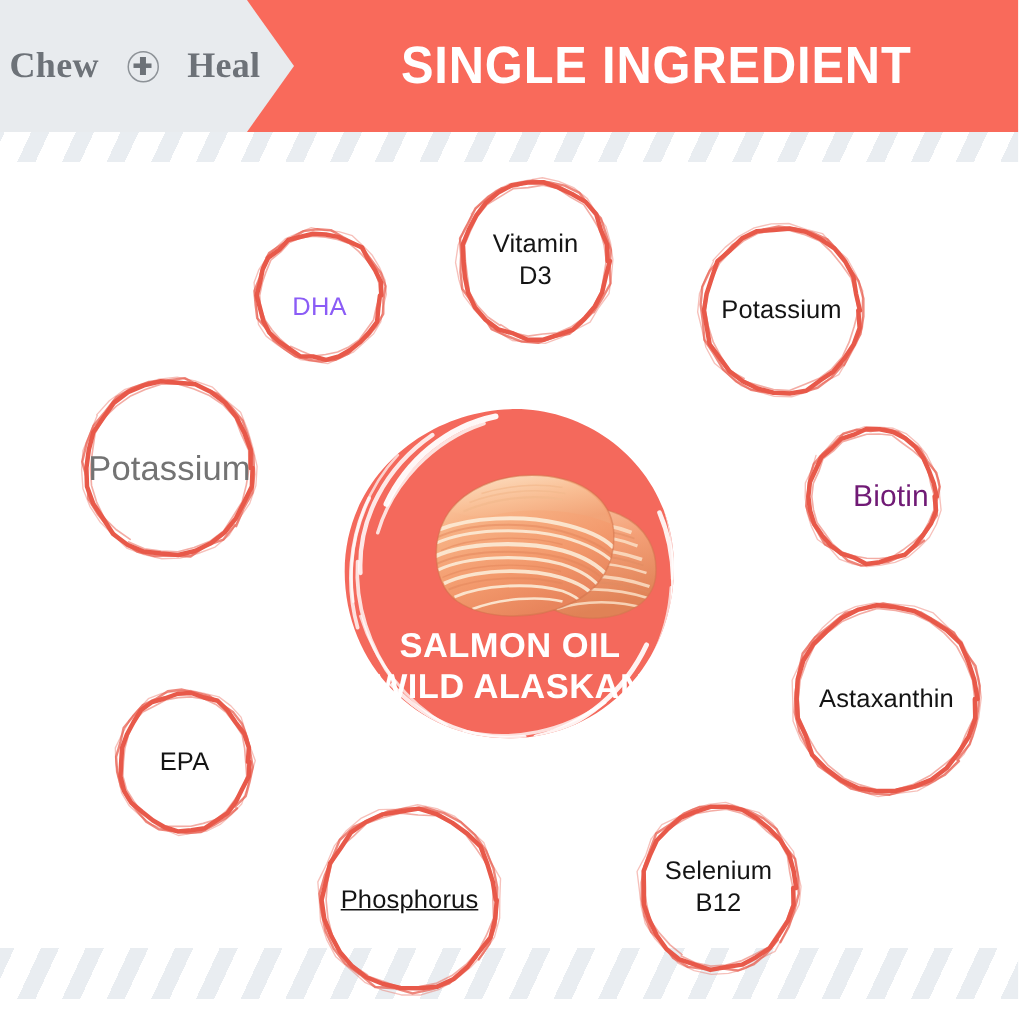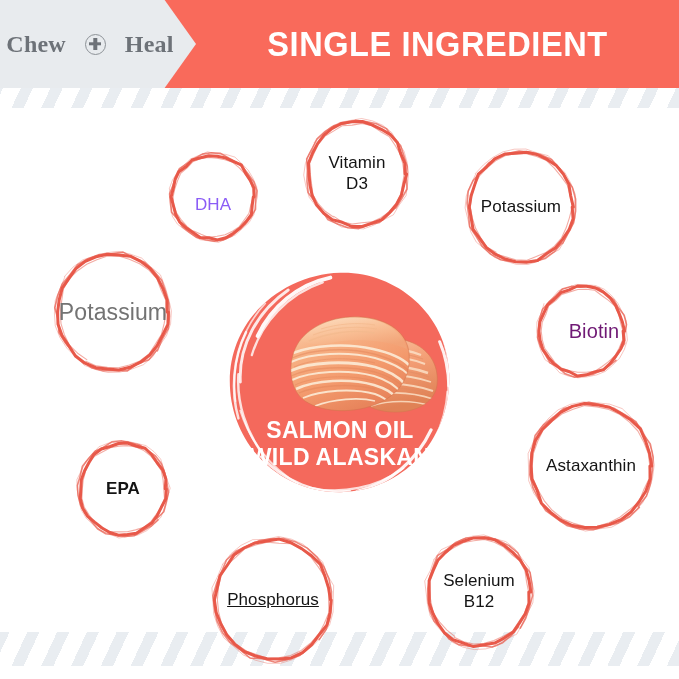--- a/index.html
+++ b/index.html
@@ -349,21 +349,21 @@
       </div>
       <div class="bubble" style="left: 528px; top: 275px; width: 108px; height: 112px;">
         <svg viewBox="0 0 108 112">
           <path d="M95.1 56.0 L96.0 65.3 L92.7 74.0 L87.5 81.5 L82.0 88.6 L75.4 94.8 L66.7 96.9 L58.4 99.8 L49.5 101.0 L41.4 96.7 L33.0 94.1 L25.9 88.7 L20.0 81.9 L14.8 74.3 L12.0 65.3 L10.9 56.0 L11.9 46.6 L15.8 38.2 L19.6 29.8 L26.5 24.0 L32.8 17.6 L41.2 14.8 L49.5 11.0 L58.5 11.2 L67.4 13.0 L75.4 17.2 L82.3 23.1 L87.6 30.4 L91.2 38.6 L94.4 47.0 L96.5 56.0 " fill="none" stroke="#E8594A" stroke-width="3" stroke-opacity="1" stroke-linecap="round" stroke-linejoin="round"></path>
           <path d="M88.0 85.4 L80.5 91.0 L72.8 95.8 L64.5 99.5 L55.5 100.9 L46.1 102.1 L37.2 98.8 L30.3 92.3 L22.0 87.9 L17.3 79.7 L12.4 71.6 L9.5 62.4 L10.7 52.9 L11.7 43.5 L14.5 34.4 L20.7 27.2 L27.6 21.1 L34.2 14.1 L43.2 11.4 L52.5 12.3 L61.7 10.8 L70.8 13.0 L78.4 18.7 L85.6 24.5 L90.3 32.6 L96.2 40.2 L98.5 49.5 L96.4 59.1 L96.6 68.6 L91.4 76.6 L86.5 84.1 " fill="none" stroke="#E8594A" stroke-width="1.6" stroke-opacity="0.72" stroke-linecap="round" stroke-linejoin="round"></path>
           <path d="M33.4 93.1 L26.8 87.4 L21.8 80.3 L16.7 73.3 L14.3 64.8 L13.2 56.0 L14.2 47.2 L17.9 39.3 L20.7 30.9 L27.7 25.6 L33.7 19.4 L41.8 16.9 L49.8 14.5 L58.2 14.3 L66.8 15.2 L73.7 20.5 L80.5 25.4 L87.0 31.1 L90.8 39.0 L92.5 47.5 L95.0 56.0 L94.6 65.0 L91.1 73.2 L86.9 80.9 L80.5 86.6 L73.8 91.7 L66.6 96.4 L58.2 97.3 L49.8 97.2 L41.6 95.7 L33.4 93.1 " fill="none" stroke="#E8594A" stroke-width="1.1" stroke-opacity="0.5" stroke-linecap="round" stroke-linejoin="round"></path>
           <path d="M18.0 30.0 L24.2 23.0 L30.5 15.7 L39.5 12.7 L48.5 9.4 L57.9 9.8 L67.5 10.5 L76.4 14.3 L83.7 20.7 L89.8 28.2 L94.1 36.7 L98.1 45.5 L98.4 55.2 L99.4 65.1 L96.3 74.5 L91.6 83.2 L84.8 90.0 L77.5 96.3 L68.7 99.9 L59.5 101.8 L50.0 102.8 L40.6 101.1 L31.5 97.7 L25.1 90.3 L17.0 84.7 L12.9 75.8 L10.0 66.5 L8.8 56.8 L8.9 47.0 L13.2 38.1 L16.0 28.6 " fill="none" stroke="#E8594A" stroke-width="0.9" stroke-opacity="0.38" stroke-linecap="round" stroke-linejoin="round"></path>
         </svg>
         <div class="bubble-label" style="font-size: 20px; color: #701a75; margin-left: 24px;">Biotin</div>
       </div>
-      <div class="bubble" style="left: 68px; top: 431px; width: 110px; height: 116px; font-weight: bold;">
+      <div class="bubble" style="left: 68px; top: 450px; width: 110px; height: 116px;">
         <svg viewBox="0 0 110 116">
           <path d="M98.3 58.0 L97.8 67.7 L93.3 76.3 L89.2 84.6 L83.7 92.1 L76.1 97.1 L68.4 102.2 L59.5 103.5 L50.5 104.3 L41.8 101.5 L34.0 97.0 L26.9 91.4 L19.7 85.4 L14.7 77.2 L12.3 67.7 L12.8 58.0 L13.4 48.5 L16.6 39.7 L21.0 31.5 L25.9 23.5 L33.4 18.0 L42.1 15.5 L50.5 12.5 L59.5 12.0 L68.0 15.0 L77.1 17.2 L83.8 23.8 L89.0 31.5 L94.8 39.1 L97.9 48.3 L97.3 58.0 " fill="none" stroke="#E8594A" stroke-width="3" stroke-opacity="1" stroke-linecap="round" stroke-linejoin="round"></path>
           <path d="M90.0 88.9 L82.7 95.3 L74.5 100.1 L66.1 104.7 L56.6 105.4 L47.3 104.0 L37.8 102.8 L29.5 97.8 L23.2 90.3 L17.3 82.8 L12.6 74.2 L10.1 64.6 L9.4 54.6 L12.2 45.1 L14.4 35.3 L20.6 27.6 L27.0 20.3 L35.6 16.1 L43.8 10.8 L53.4 9.7 L62.7 11.7 L71.8 14.1 L79.6 19.5 L87.5 24.9 L93.4 32.7 L96.8 42.0 L98.8 51.5 L100.5 61.4 L98.4 71.1 L95.8 80.8 L88.7 87.8 " fill="none" stroke="#E8594A" stroke-width="1.6" stroke-opacity="0.72" stroke-linecap="round" stroke-linejoin="round"></path>
           <path d="M34.1 96.5 L26.6 91.5 L21.2 84.1 L16.3 76.3 L13.9 67.3 L14.3 58.0 L15.2 49.0 L17.5 40.3 L20.8 31.7 L26.9 24.9 L34.8 20.8 L42.4 16.7 L50.8 15.1 L59.3 14.6 L67.9 15.9 L75.9 19.6 L82.9 25.1 L88.4 32.2 L93.4 39.8 L95.1 48.9 L95.8 58.0 L96.5 67.4 L93.5 76.2 L88.1 83.6 L82.8 90.8 L75.9 96.4 L67.5 98.9 L59.2 100.8 L50.8 100.9 L41.9 100.8 L34.0 96.7 " fill="none" stroke="#E8594A" stroke-width="1.1" stroke-opacity="0.5" stroke-linecap="round" stroke-linejoin="round"></path>
           <path d="M17.8 30.6 L24.1 23.1 L30.9 15.8 L40.0 12.2 L49.5 11.0 L59.0 10.3 L68.3 12.3 L77.9 14.6 L85.9 20.6 L92.7 28.1 L95.8 38.0 L98.6 47.4 L102.2 57.1 L99.2 67.1 L96.4 76.5 L93.1 86.0 L86.2 93.2 L78.8 99.6 L70.0 104.0 L60.5 105.4 L50.9 107.0 L41.9 103.1 L33.1 99.6 L25.4 93.8 L18.2 87.2 L13.1 78.6 L11.0 68.7 L9.2 58.8 L8.9 48.6 L13.4 39.4 L18.1 30.8 " fill="none" stroke="#E8594A" stroke-width="0.9" stroke-opacity="0.38" stroke-linecap="round" stroke-linejoin="round"></path>
         </svg>
         <div class="bubble-label" style="font-size: 17px; color: rgb(20, 20, 20);">EPA</div>
       </div>
       <div class="bubble" style="left: 519px; top: 392px; width: 144px; height: 148px;">
         <svg viewBox="0 0 144 148">

